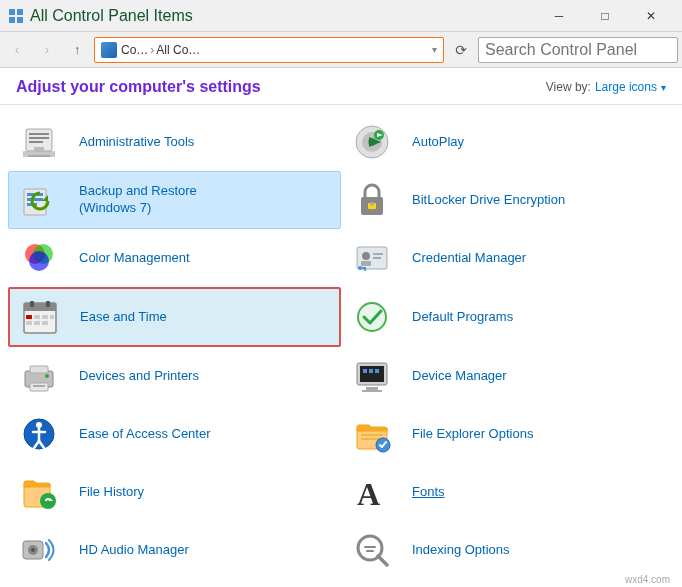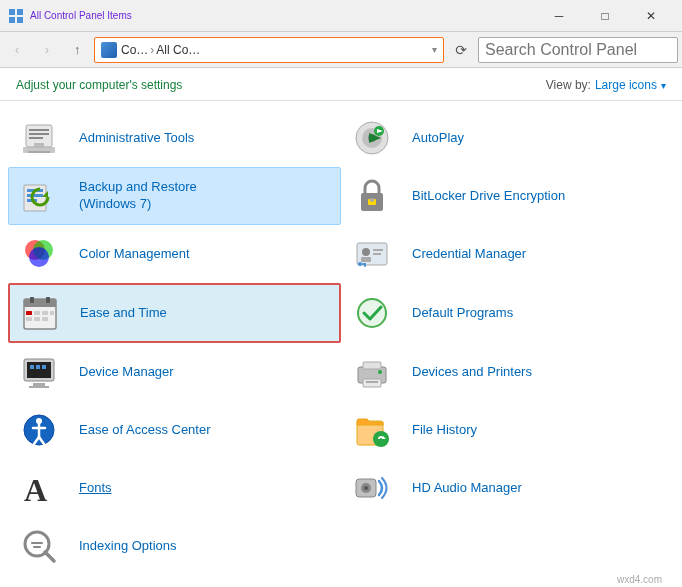--- a/index.html
+++ b/index.html
@@ -9,21 +9,21 @@
     .titlebar {
       height: 32px;
       background: #f0f0f0;
       display: flex;
       align-items: center;
       padding: 0 8px;
       border-bottom: 1px solid #d0d0d0;
       user-select: none;
     }
     .titlebar-icon { width: 16px; height: 16px; margin-right: 6px; }
-    .titlebar-title { flex: 1; font-size: 10px; color: #6d28d9; }
+    .titlebar-title { flex: 1; font-size: 16px; color: #14532d; }
     .titlebar-controls { display: flex; gap: 0; }
     .titlebar-btn {
       width: 46px; height: 32px;
       display: flex; align-items: center; justify-content: center;
       font-size: 12px; color: #333; cursor: pointer;
       background: transparent; border: none;
     }
 
     
     .addressbar {
@@ -90,21 +90,21 @@
     }
 
     
     .content-header {
       display: flex;
       align-items: center;
       justify-content: space-between;
       padding: 10px 16px 8px 16px;
       border-bottom: 1px solid #e0e0e0;
     }
-    .content-title { font-size: 12px; color: #15803d; font-weight: 400; }
+    .content-title { font-size: 16px; color: #6d28d9; font-weight: 700; }
     .view-by { display: flex; align-items: center; gap: 4px; font-size: 12px; color: #555; text-align: right; }
     .view-by-label { color: #555; }
     .view-by-value { color: #0078d4; cursor: pointer; }
     .view-by-arrow { color: #0078d4; font-size: 10px; cursor: pointer; }
 
     
     .items-container {
       flex: 1;
       overflow-y: scroll;
       padding: 8px 0 8px 0;
@@ -135,21 +135,21 @@
     }
     .item-label { font-size: 13px; color: #0067b8; line-height: 1.3; }
 
     
     .items-container::-webkit-scrollbar { width: 12px; }
     .items-container::-webkit-scrollbar-track { background: #f0f0f0; }
     .items-container::-webkit-scrollbar-thumb { background: #c1c1c1; border: 2px solid #f0f0f0; border-radius: 2px; }
 
     
     .watermark {
-      position: fixed; bottom: 2px; right: 20px;
+      position: fixed; bottom: 2px; right: 12px;
       font-size: 10px; color: #aaa; text-align: center;
     }
   </style>
 </head>
 <body>
 
 <div class="titlebar">
   <div class="titlebar-icon">
     <svg width="16" height="16" viewBox="0 0 16 16">
       <rect x="1" y="1" width="6" height="6" fill="#4a90d9"></rect>
@@ -297,59 +297,72 @@
             <svg width="38" height="38" viewBox="0 0 38 38">
       <circle cx="19" cy="19" r="14" fill="#e8f5e9" stroke="#4CAF50" stroke-width="2"></circle>
       <polyline points="11,19 17,25 28,13" stroke="#28a745" stroke-width="3" fill="none" stroke-linecap="round" stroke-linejoin="round"></polyline>
     </svg>
           </div>
           <div class="item-label" style="white-space: pre-line;">Default Programs</div>
         </div>
         <div class="item">
           <div class="item-icon">
             <svg width="38" height="38" viewBox="0 0 38 38">
+      <rect x="5" y="14" width="28" height="16" rx="2" fill="#c0c0c0" stroke="#888" stroke-width="1"></rect>
+      <rect x="10" y="9" width="18" height="7" rx="1" fill="#e0e0e0" stroke="#aaa" stroke-width="1"></rect>
+      <rect x="10" y="26" width="18" height="8" rx="1" fill="#e8e8e8" stroke="#aaa" stroke-width="1"></rect>
+      <rect x="13" y="28" width="12" height="2" fill="#aaa"></rect>
+      <circle cx="27" cy="19" r="2" fill="#28a745"></circle>
+    </svg>
+          </div>
+          <div class="item-label" style="white-space: pre-line;">Devices and Printers</div>
+        </div>
+        <div class="item">
+          <div class="item-icon">
+            <svg width="38" height="38" viewBox="0 0 38 38">
       <rect x="4" y="6" width="30" height="22" rx="2" fill="#d0d0d0" stroke="#888" stroke-width="1"></rect>
       <rect x="7" y="9" width="24" height="16" fill="#222"></rect>
       <rect x="13" y="30" width="12" height="3" fill="#aaa"></rect>
       <rect x="9" y="33" width="20" height="2" fill="#aaa"></rect>
       <rect x="10" y="12" width="4" height="4" fill="#4a90d9"></rect>
       <rect x="16" y="12" width="4" height="4" fill="#4a90d9"></rect>
       <rect x="22" y="12" width="4" height="4" fill="#4a90d9"></rect>
     </svg>
           </div>
           <div class="item-label" style="white-space: pre-line;">Device Manager</div>
         </div>
         <div class="item">
           <div class="item-icon">
             <svg width="38" height="38" viewBox="0 0 38 38">
-      <rect x="5" y="14" width="28" height="16" rx="2" fill="#c0c0c0" stroke="#888" stroke-width="1"></rect>
-      <rect x="10" y="9" width="18" height="7" rx="1" fill="#e0e0e0" stroke="#aaa" stroke-width="1"></rect>
-      <rect x="10" y="26" width="18" height="8" rx="1" fill="#e8e8e8" stroke="#aaa" stroke-width="1"></rect>
-      <rect x="13" y="28" width="12" height="2" fill="#aaa"></rect>
-      <circle cx="27" cy="19" r="2" fill="#28a745"></circle>
-    </svg>
-          </div>
-          <div class="item-label" style="white-space: pre-line;">Devices and Printers</div>
-        </div>
-        <div class="item">
-          <div class="item-icon">
-            <svg width="38" height="38" viewBox="0 0 38 38">
       <circle cx="19" cy="19" r="15" fill="#1565c0" stroke="#0d47a1" stroke-width="1"></circle>
       <circle cx="19" cy="10" r="3" fill="white"></circle>
       <line x1="19" y1="13" x2="19" y2="26" stroke="white" stroke-width="2.5" stroke-linecap="round"></line>
       <line x1="13" y1="17" x2="25" y2="17" stroke="white" stroke-width="2.5" stroke-linecap="round"></line>
       <line x1="19" y1="26" x2="14" y2="33" stroke="white" stroke-width="2.5" stroke-linecap="round"></line>
       <line x1="19" y1="26" x2="24" y2="33" stroke="white" stroke-width="2.5" stroke-linecap="round"></line>
     </svg>
           </div>
           <div class="item-label" style="white-space: pre-line;">Ease of Access Center</div>
         </div>
         <div class="item">
           <div class="item-icon">
             <svg width="38" height="38" viewBox="0 0 38 38">
+      <rect x="4" y="12" width="30" height="22" rx="2" fill="#ffcc80" stroke="#e6a817" stroke-width="1"></rect>
+      <path d="M4 16 L4 12 Q4 10 6 10 L16 10 L19 13 L34 13 L34 16 Z" fill="#ffa726" stroke="#e6a817" stroke-width="1"></path>
+      <rect x="8" y="19" width="22" height="2" fill="#e6a817" opacity="0.6"></rect>
+      <rect x="8" y="23" width="22" height="2" fill="#e6a817" opacity="0.6"></rect>
+      <circle cx="30" cy="30" r="7" fill="#4a90d9" stroke="#1565c0" stroke-width="1"></circle>
+      <polyline points="27,30 29,32 33,27" stroke="white" stroke-width="2" fill="none" stroke-linecap="round" stroke-linejoin="round"></polyline>
+    </svg>
+          </div>
+          <div class="item-label" style="white-space: pre-line;">File Explorer Options</div>
+        </div>
+        <div class="item">
+          <div class="item-icon">
+            <svg width="38" height="38" viewBox="0 0 38 38">
       <rect x="4" y="10" width="26" height="24" rx="2" fill="#ffcc80" stroke="#e6a817" stroke-width="1"></rect>
       <path d="M4 14 L4 10 Q4 8 6 8 L14 8 L17 11 L30 11 L30 14 Z" fill="#ffa726" stroke="#e6a817" stroke-width="1"></path>
       <circle cx="28" cy="28" r="8" fill="#28a745"></circle>
       <path d="M26 28 A2 2 0 1 1 30 28" stroke="white" stroke-width="2" fill="none"></path>
       <polygon points="30,25 30,28 33,28" fill="white"></polygon>
     </svg>
           </div>
           <div class="item-label" style="white-space: pre-line;">File History</div>
         </div>
         <div class="item">

